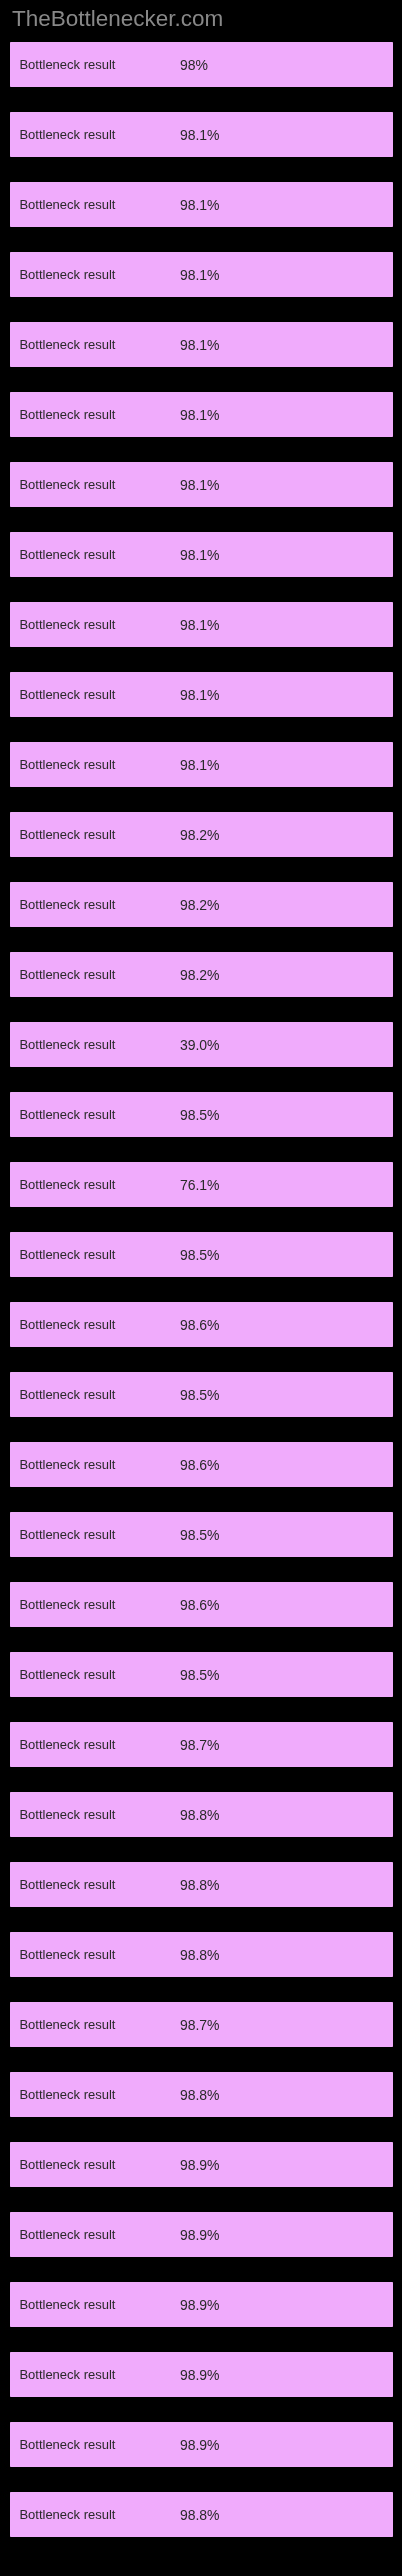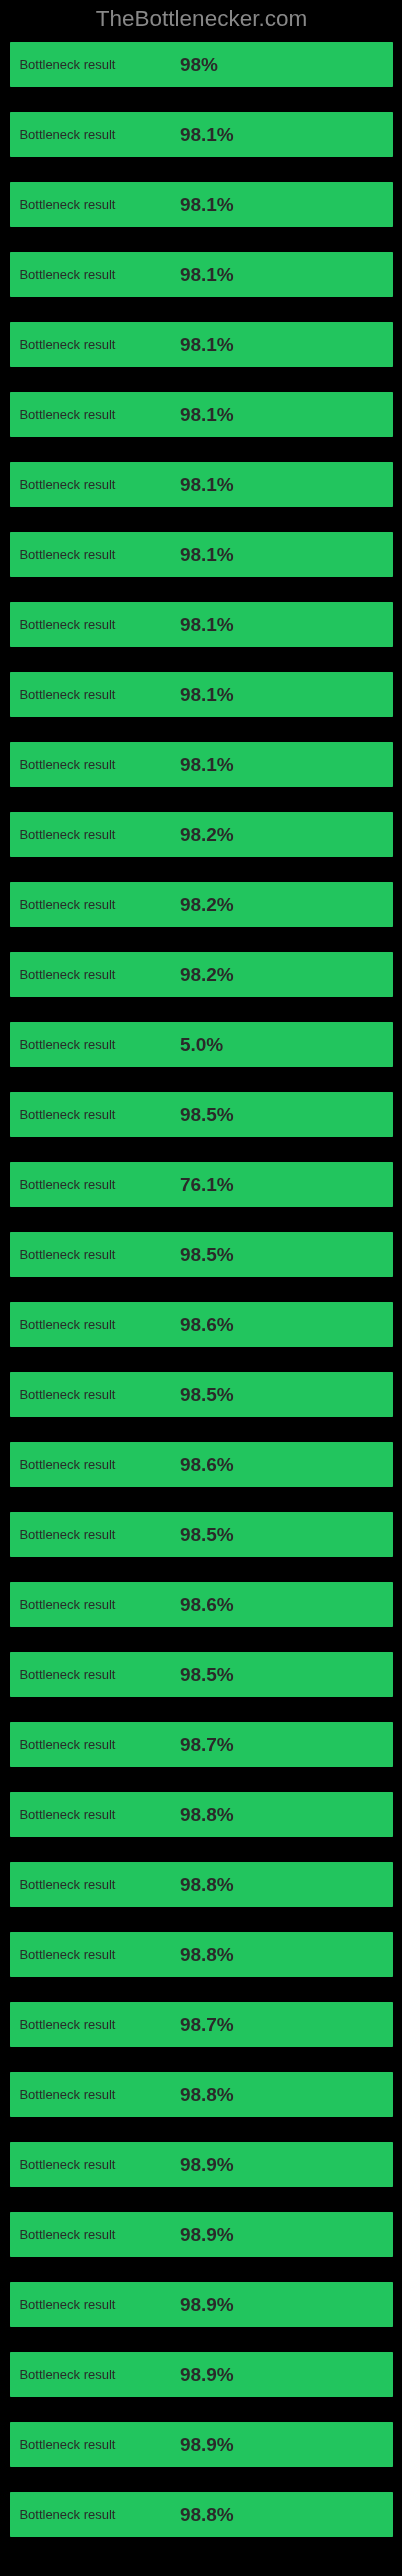--- a/index.html
+++ b/index.html
@@ -9,58 +9,57 @@
     }
 
     body {
       background-color: #000000;
       width: 403px;
       font-family: Arial, Helvetica, sans-serif;
       padding: 0;
     }
 
     .header {
-      text-align: center;
+      text-align: left;
       padding: 6.4px 12px 9.7px 12px;
     }
 
     .header-text {
       color: #888888;
       font-size: 22.5px;
       font-weight: normal;
       letter-spacing: 0px;
     }
 
     .rows-container {
       display: flex;
       flex-direction: column;
       gap: 25px;
       padding: 0 9.7px 16px 9.7px;
     }
 
     .result-row {
-      background-color: #22c55e;
+      background-color: #f0abfc;
       display: flex;
       align-items: center;
       height: 45px;
       border-radius: 0.8px;
     }
 
     .result-label {
       color: #2a2a2a;
       font-size: 13px;
       padding-left: 9.7px;
       flex: 0 0 167px;
     }
 
     .result-value {
       color: #2a2a2a;
-      font-size: 19px;
+      font-size: 14px;
       padding-left: 3.2px;
-      font-weight: bold;
     }
   </style>
 </head>
 <body>
 
 <div class="header">
   <span class="header-text">TheBottlenecker.com</span>
 </div>
 
 <div class="rows-container">
@@ -116,21 +115,21 @@
   <div class="result-row">
     <span class="result-label">Bottleneck result</span>
     <span class="result-value">98.2%</span>
   </div>
   <div class="result-row">
     <span class="result-label">Bottleneck result</span>
     <span class="result-value">98.2%</span>
   </div>
   <div class="result-row">
     <span class="result-label">Bottleneck result</span>
-    <span class="result-value">5.0%</span>
+    <span class="result-value">39.0%</span>
   </div>
   <div class="result-row">
     <span class="result-label">Bottleneck result</span>
     <span class="result-value">98.5%</span>
   </div>
   <div class="result-row">
     <span class="result-label">Bottleneck result</span>
     <span class="result-value">76.1%</span>
   </div>
   <div class="result-row">

